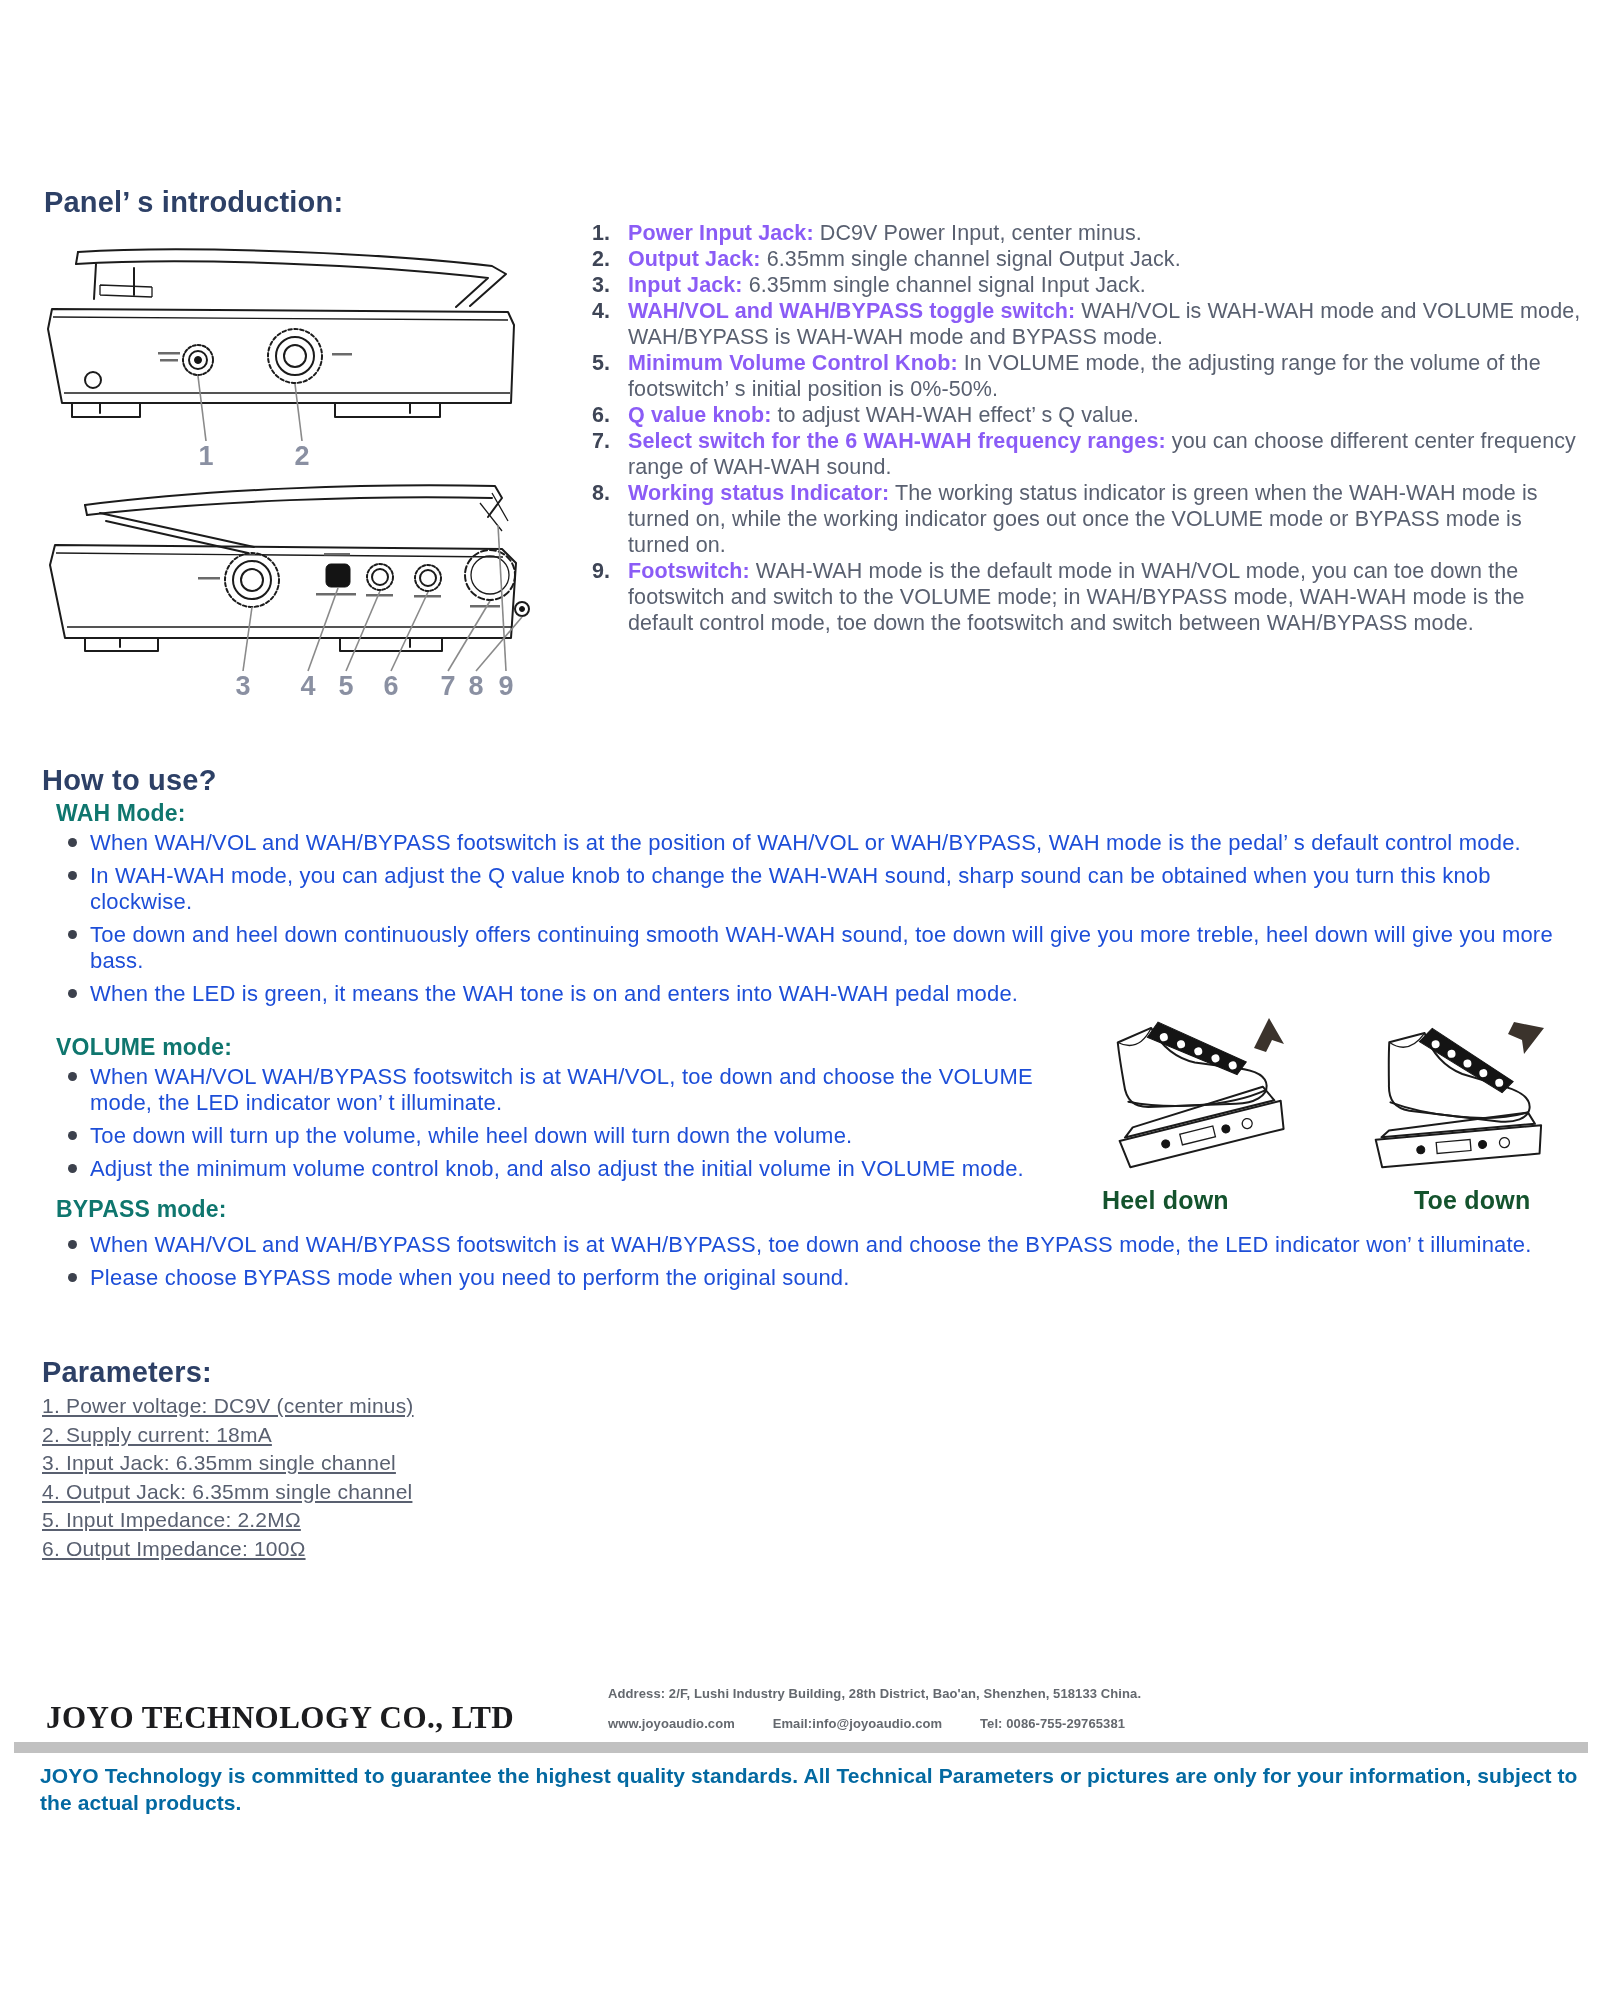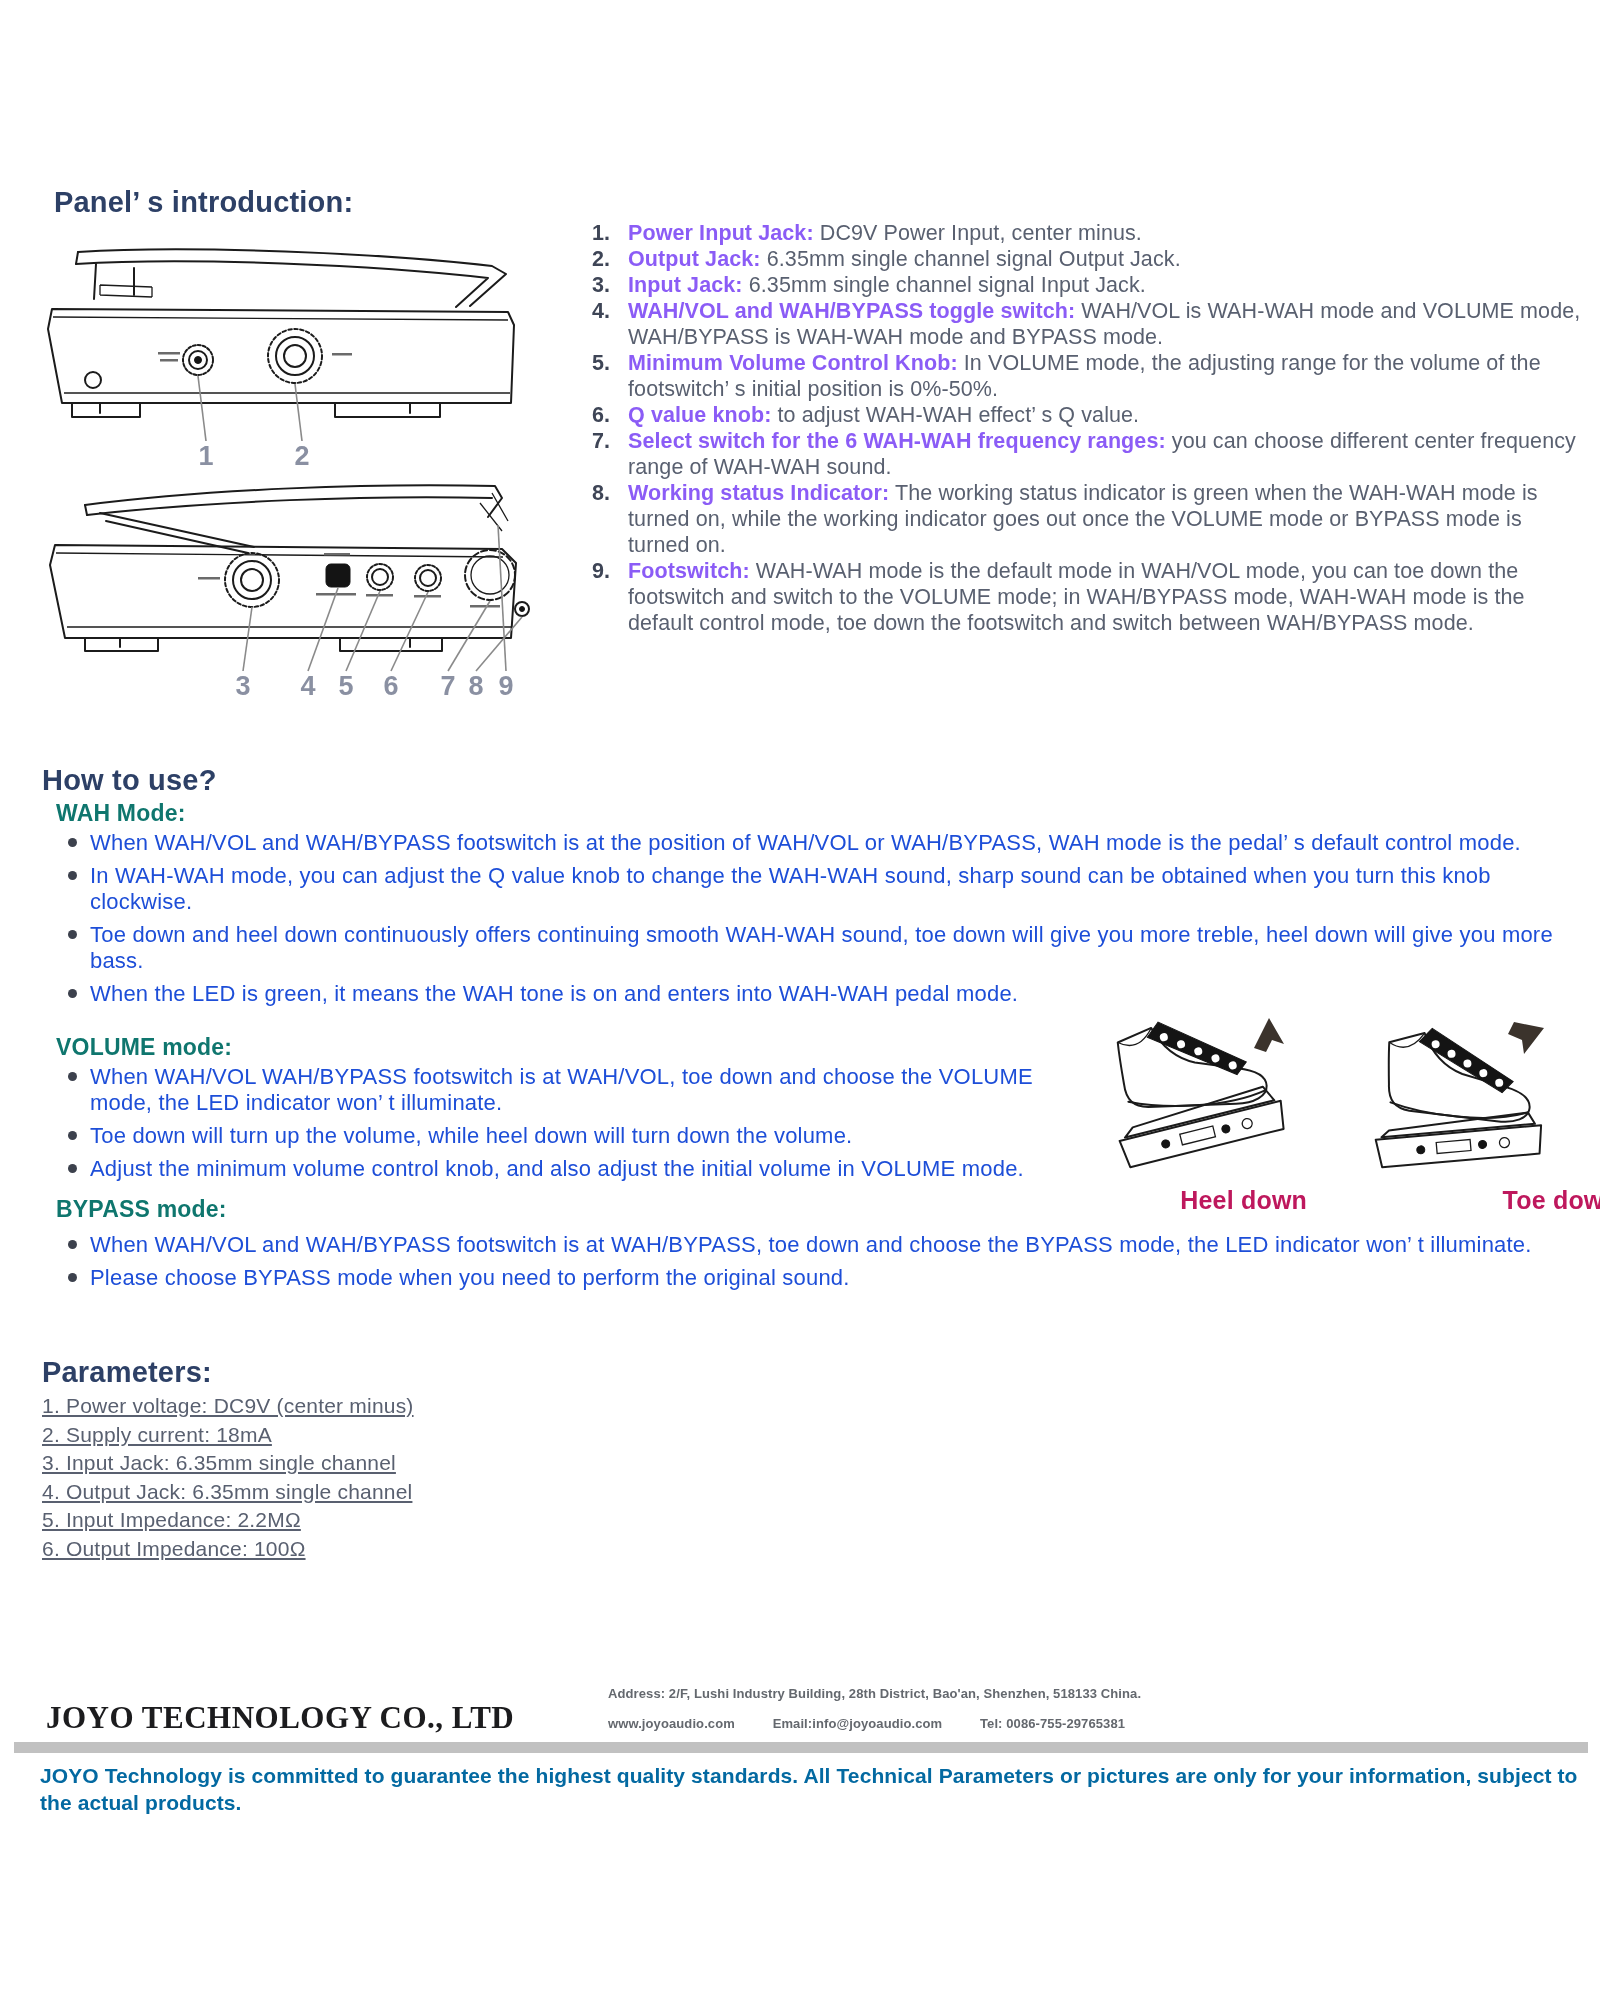--- a/index.html
+++ b/index.html
@@ -18,21 +18,21 @@
   .panel-list .lbl{font-weight:bold;color:#8b5cf6;}
 
   
   .blist{list-style:none;margin:0;padding:0;}
   .blist li{position:relative;padding-left:28px;margin:0 0 7px 0;}
   .blist li::before{content:"";position:absolute;left:6px;top:8px;width:9px;height:9px;
                     border-radius:50%;background:#3c414d;}
 
   .params div{font-size:21px;line-height:28.5px;letter-spacing:.2px;}
 
-  .shoe-label{font-size:25px;font-weight:bold;color:#be185d;text-align:right;letter-spacing:.2px;}
+  .shoe-label{font-size:25px;font-weight:bold;color:#14532d;text-align:left;letter-spacing:.2px;}
 
   .company{font-family:"Liberation Serif", serif;font-size:31px;font-weight:bold;color:#1c1c1e;letter-spacing:.5px;}
   .addr{font-size:13px;font-weight:bold;color:#64686e;letter-spacing:.1px;}
   .addr-row span{margin-right:34px;}
   .graybar{background:#c1c1c1;height:11px;}
   .disclaimer{font-size:21px;font-weight:bold;color:#0369a1;line-height:27px;letter-spacing:.1px;}
 
   svg{display:block;}
   .ln{stroke:#1b1b1b;fill:none;stroke-width:2;stroke-linecap:round;stroke-linejoin:round;}
   .ln-thin{stroke:#1b1b1b;fill:none;stroke-width:1.3;}
@@ -40,21 +40,21 @@
   .cnum{font-family:"Liberation Sans", sans-serif;font-size:27px;font-weight:bold;fill:#8a90a2;text-anchor:middle;}
   .mark{fill:#6b6b6b;}
   .darkfill{fill:#141414;stroke:#141414;}
   .arrow{fill:#3b332c;}
 </style>
 </head>
 <body>
 
 <div class="page">
 
-  <div class="abs h1" style="left:54px;top:186px;">Panel’ s introduction:</div>
+  <div class="abs h1" style="left:44px;top:186px;">Panel’ s introduction:</div>
 
   <svg class="abs" style="left:40px;top:243px;" width="500" height="230" viewBox="0 0 500 230">
     <g>
       <path class="ln" d="M38,9 C150,2 340,10 452,23 L466,31 L430,63"></path>
       <path class="ln" d="M36,21 C150,14 335,22 448,35 L416,64"></path>
       <path class="ln" d="M38,9 L36,21"></path>
       <path class="ln" d="M56,21 L54,56 M94,25 L94,52"></path>
       <path class="ln-thin" d="M60,42 L112,44 M60,52 L112,54 M60,42 L60,52 M112,44 L112,54"></path>
     </g>
     <g>

